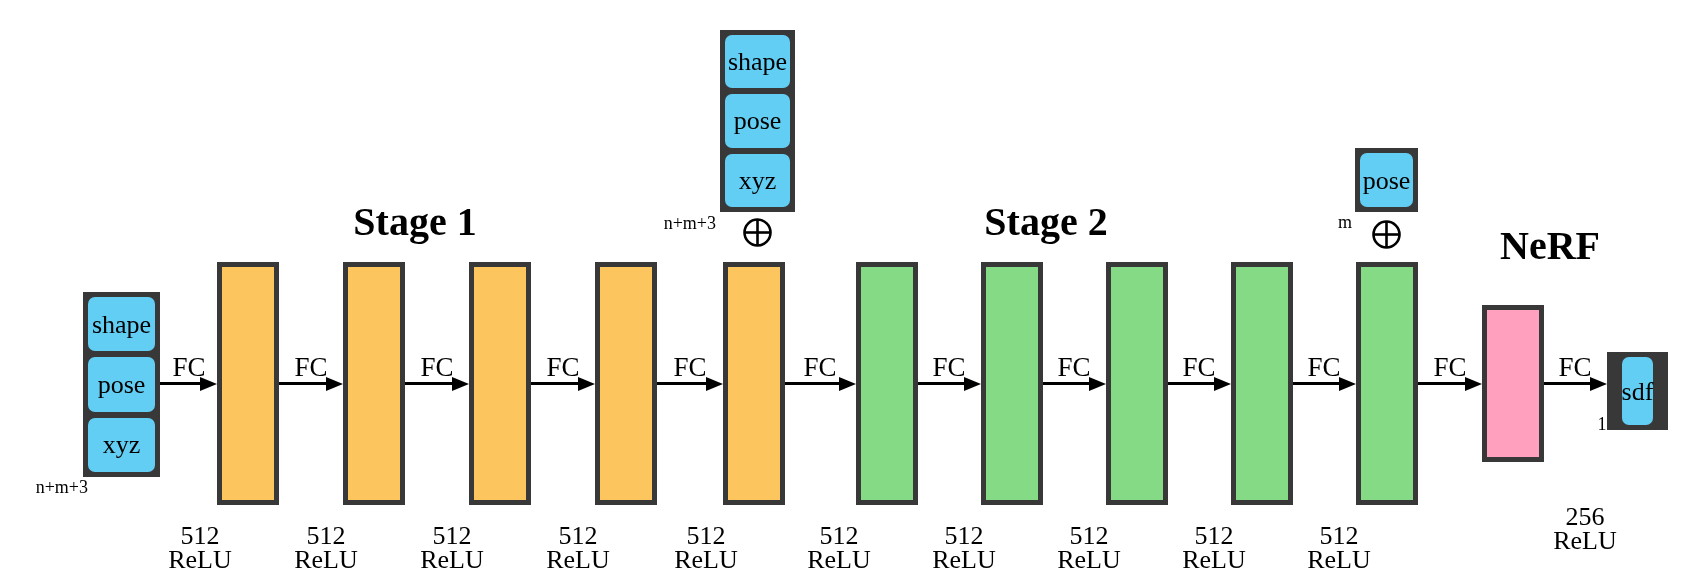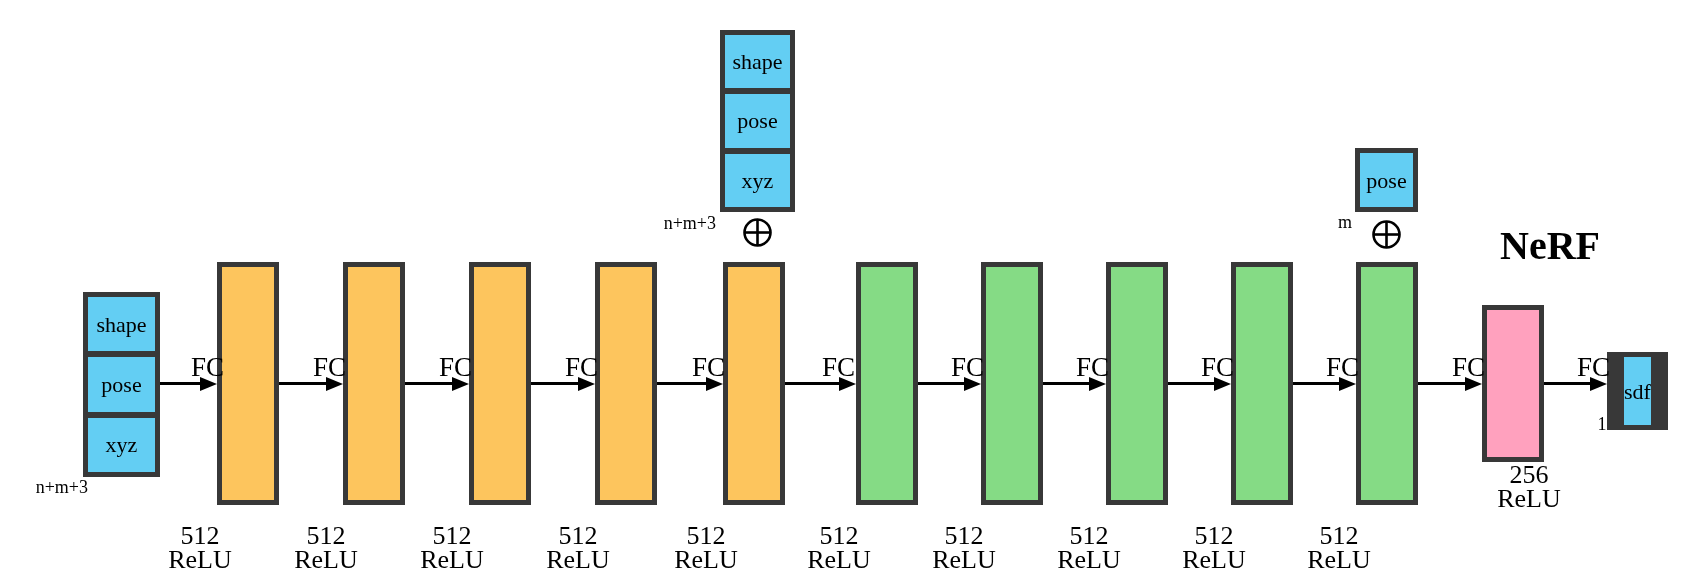--- a/index.html
+++ b/index.html
@@ -27,22 +27,23 @@
     display:flex;
     flex-direction:column;
     background:#383838;
   }
   .cell{
     flex:1;
     background:#63CEF3;
     display:flex;
     align-items:center;
     justify-content:center;
-    font-size:22px;
+    font-size:26px;
     line-height:25px;
+    border-radius:7px;
   }
   .cell + .cell{margin-top:6px;}
   .bar{
     position:absolute;
     top:262px;
     width:62px;
     height:243px;
     box-sizing:border-box;
     border:5px solid #383838;
   }
@@ -60,21 +61,21 @@
   .layer-label.nerf-label{top:463px;}
   .dim-label{
     position:absolute;
     font-size:18px;
     line-height:22px;
   }
   .fc-label{
     position:absolute;
     top:354px;
     width:70px;
-    text-align:right;
+    text-align:center;
     font-size:27px;
     line-height:26px;
   }
   .arrow{
     position:absolute;
     top:377px;
     height:14px;
   }
   .arrow .shaft{
     position:absolute;
@@ -93,20 +94,22 @@
   .concat{
     position:absolute;
     width:31px;height:31px;
   }
 </style>
 </head>
 <body>
 
 <div class="canvas">
 
+  <div class="stage-title" style="left:305px;top:200px;">Stage 1</div>
+  <div class="stage-title" style="left:936px;top:200px;">Stage 2</div>
   <div class="stage-title" style="left:1440px;top:224px;">NeRF</div>
 
   <div class="stack" style="left:83px;top:292px;width:77px;height:185px;">
     <div class="cell">shape</div>
     <div class="cell">pose</div>
     <div class="cell">xyz</div>
   </div>
   <div class="dim-label" style="left:8px;top:476px;width:80px;text-align:right;">n+m+3</div>
 
   <div class="stack" style="left:720px;top:30px;width:75px;height:182px;">
@@ -183,21 +186,21 @@
       <div>ReLU</div>
   </div>
   <div class="layer-label" style="left:1169px;">
     <div>512</div>
       <div>ReLU</div>
   </div>
   <div class="layer-label" style="left:1294px;">
     <div>512</div>
       <div>ReLU</div>
   </div>
-  <div class="layer-label nerf-label" style="left:1484px;">
+  <div class="layer-label nerf-label" style="left:1540px;margin-top:42px;">
     <div>256</div>
       <div>ReLU</div>
   </div>
 
   <div class="arrow" style="left:160px;width:57px;">
       <i class="shaft"></i>
       <i class="head"></i>
     </div>
   <div class="arrow" style="left:279px;width:64px;">
       <i class="shaft"></i>

